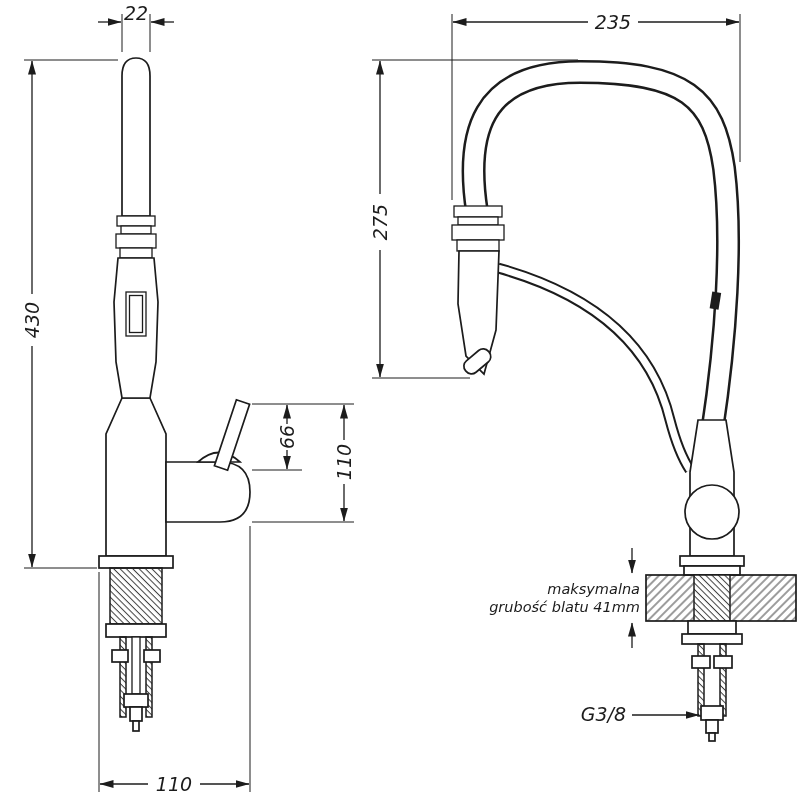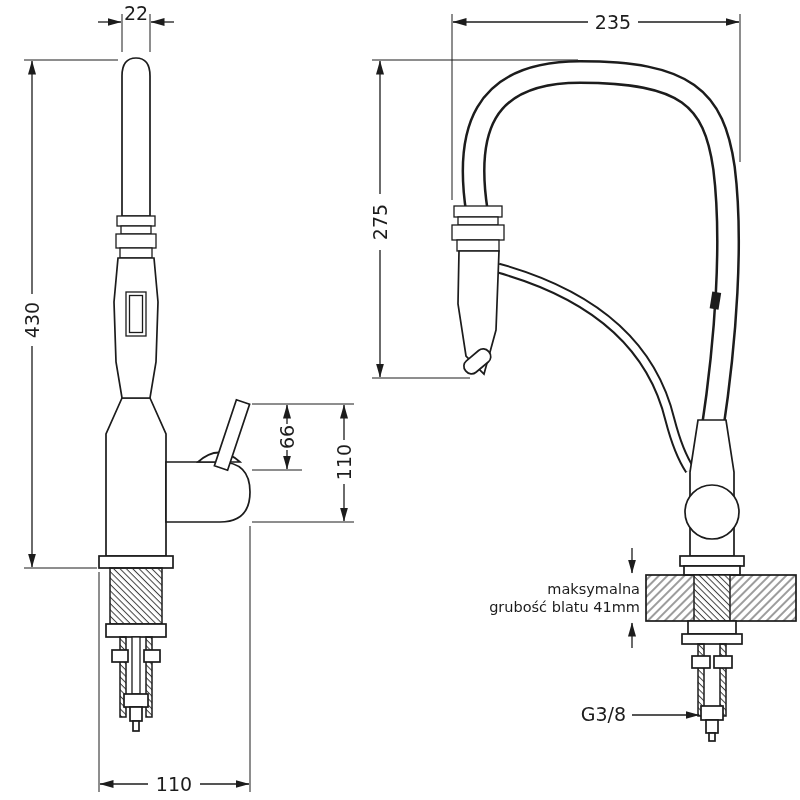--- a/index.html
+++ b/index.html
@@ -1,16 +1,16 @@
 <!DOCTYPE html>
 <html><head>
 <meta charset="utf-8">
 <style>
   html,body{margin:0;padding:0;background:#ffffff;}
-  .stage{width:800px;height:800px;background:#ffffff;overflow:hidden;}
+  .stage{width:800px;height:800px;background:#ffffff;overflow:hidden;font-style:italic;}
   svg{display:block;}
   .part{fill:#ffffff;stroke:#1c1c1c;stroke-width:1.7;}
   .part-thin{fill:#ffffff;stroke:#1c1c1c;stroke-width:1.3;}
   .solid{fill:#1c1c1c;stroke:none;}
   .tube-outer{fill:none;stroke:#1c1c1c;stroke-width:24;}
   .tube-inner{fill:none;stroke:#ffffff;stroke-width:19;}
   .hose-outer{fill:none;stroke:#1c1c1c;stroke-width:11;}
   .hose-inner{fill:none;stroke:#ffffff;stroke-width:7;}
   .dimline{stroke:#1c1c1c;stroke-width:1.3;fill:none;}
   .extline{stroke:#1c1c1c;stroke-width:1;fill:none;}

